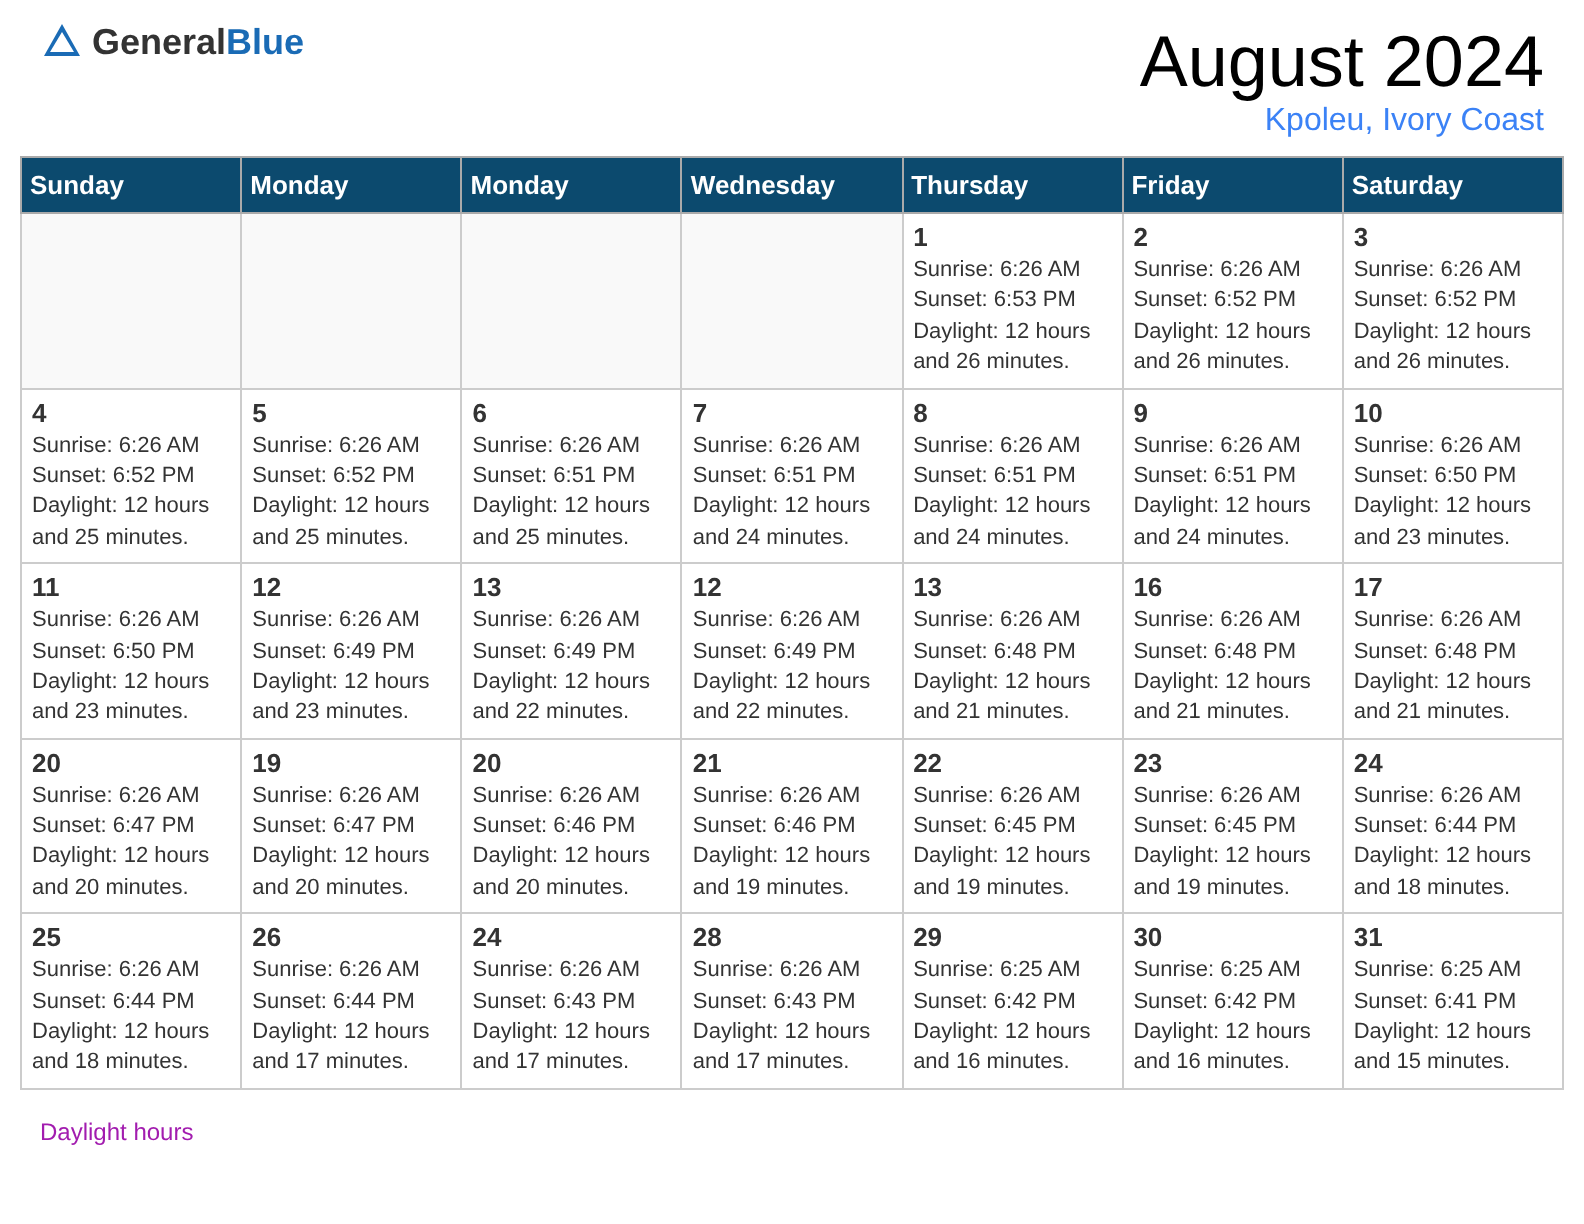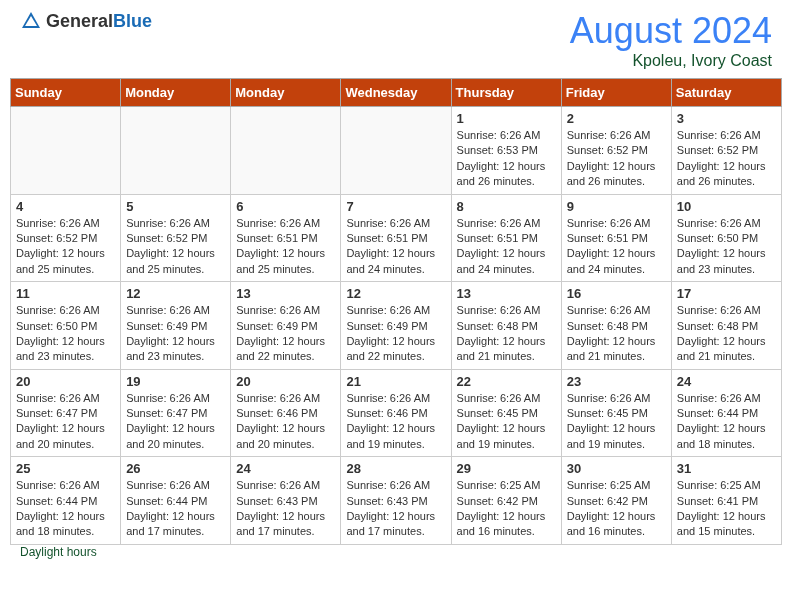--- a/index.html
+++ b/index.html
@@ -25,33 +25,33 @@
     .logo-icon {
       width: 22px;
       height: 22px;
     }
     .title-block {
       text-align: right;
     }
     .month-title {
       font-size: 36px;
       font-weight: normal;
-      color: #3b82f6;
+      color: #000000;
     }
     .location-title {
       font-size: 16px;
-      color: #14532d;
+      color: #3b82f6;
     }
     .calendar-table {
       width: 100%;
       border-collapse: collapse;
       table-layout: fixed;
     }
     .calendar-table th {
-      background-color: #c2410c;
+      background-color: #0c4a6e;
       color: #fff;
       font-size: 13px;
       font-weight: bold;
       padding: 6px 4px;
       text-align: left;
       border: 1px solid #aaa;
     }
     .calendar-table td {
       border: 1px solid #ccc;
       vertical-align: top;
@@ -70,22 +70,22 @@
       display: block;
       margin-bottom: 2px;
     }
     .day-info {
       color: #333;
       font-size: 11px;
       line-height: 1.4;
     }
     .footer-note {
       font-size: 12px;
-      color: #14532d;
-      margin-top: 0;
+      color: #a21caf;
+      margin-top: 14px;
       padding-left: 10px;
     }
   </style>
 </head>
 <body>
 
 <div class="header">
   <div class="logo">
     <svg class="logo-icon" viewBox="0 0 22 22" xmlns="http://www.w3.org/2000/svg">
       <polygon points="11,2 20,18 2,18" fill="#1a6bb5"></polygon>

